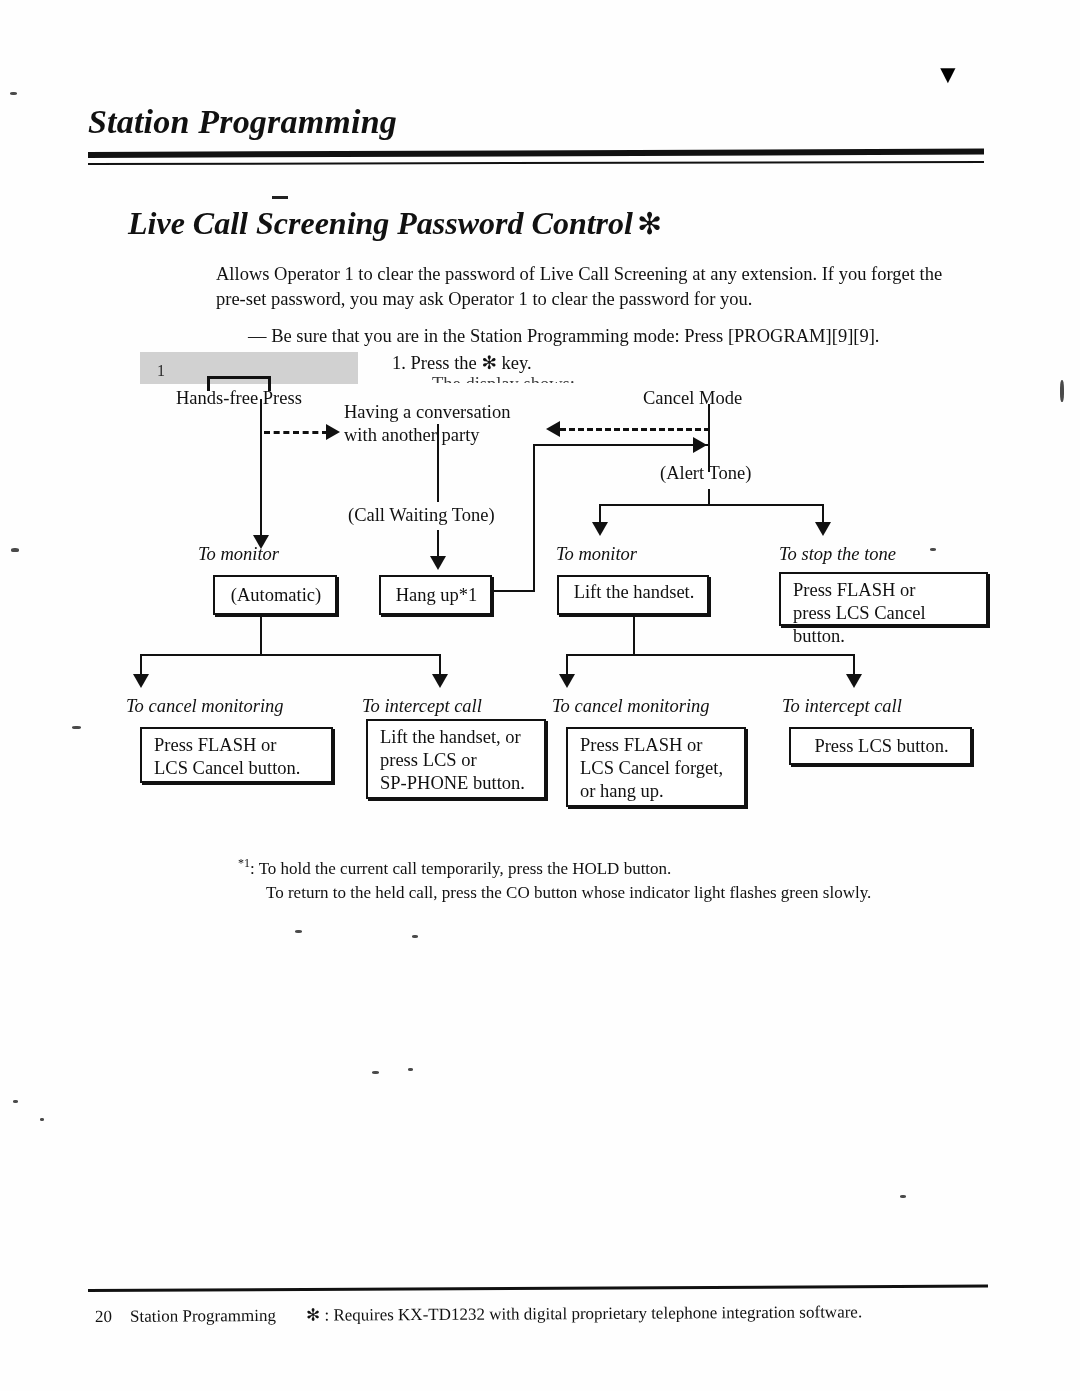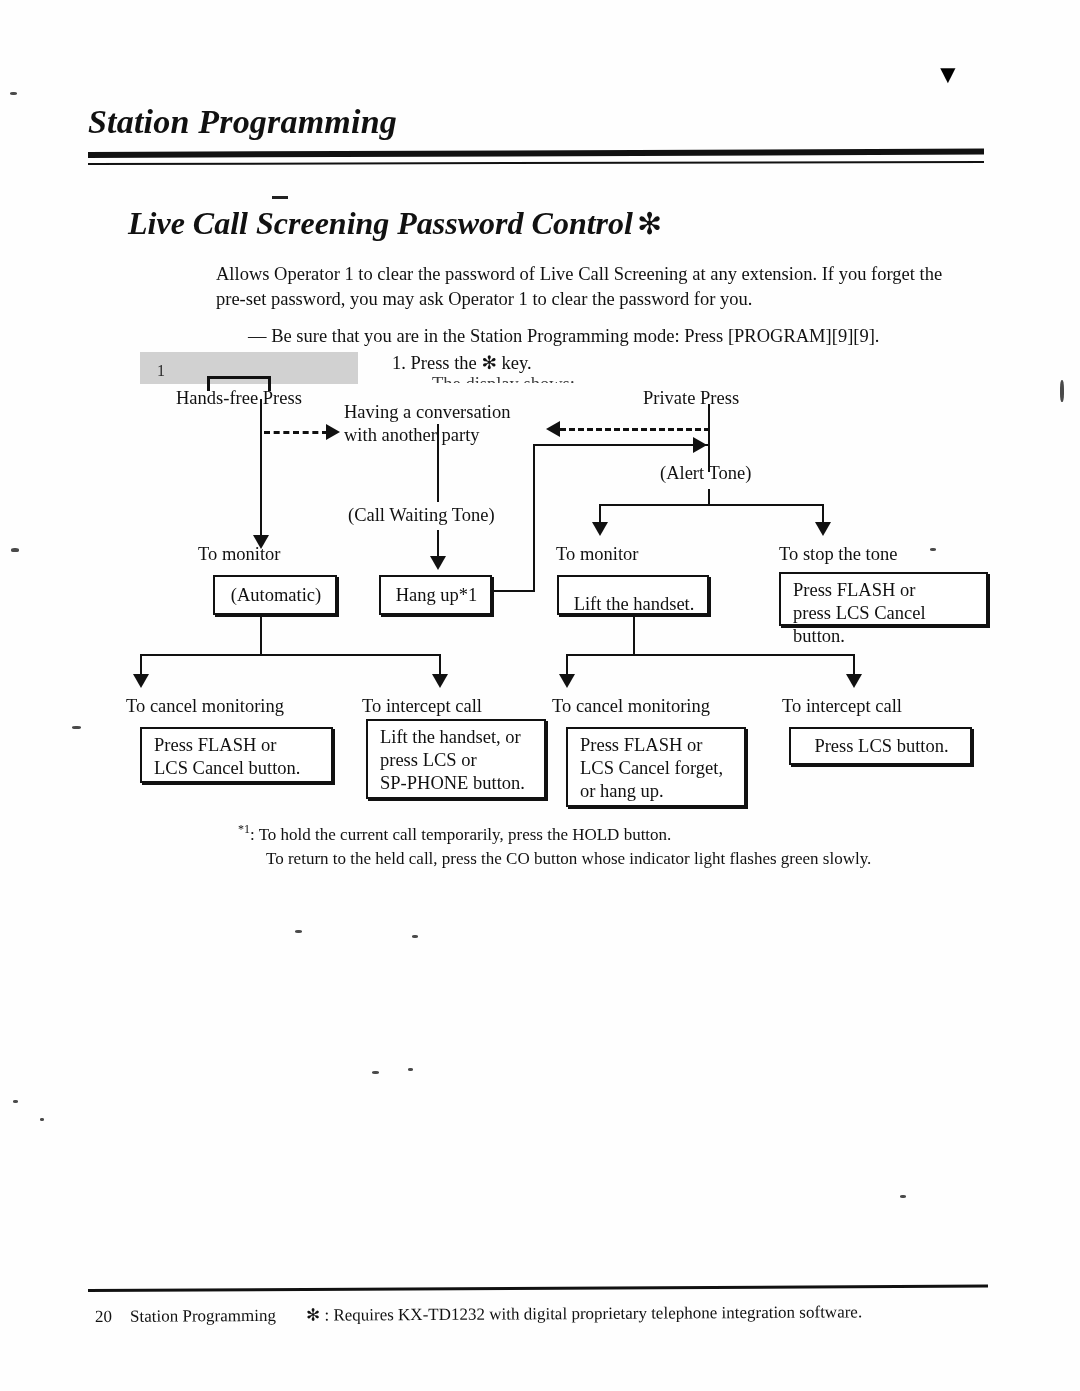--- a/index.html
+++ b/index.html
@@ -147,20 +147,21 @@
 
   .node-label {
     position: absolute;
     font-size: 18.5px;
     line-height: 23px;
     white-space: nowrap;
   }
   .node-label.two-line { white-space: normal; }
   .node-italic {
     position: absolute;
+    font-style: italic;
     font-size: 18.5px;
     white-space: nowrap;
   }
   .paren-label {
     position: absolute;
     font-size: 18.5px;
     white-space: nowrap;
   }
 
   .box {
@@ -207,21 +208,21 @@
     position: absolute;
     border-left: 3px solid #111;
     border-right: 3px solid #111;
     border-top: 3px solid #111;
   }
 
   
   .footnote {
     position: absolute;
     left: 238px;
-    top: 817px;
+    top: 851px;
     width: 760px;
     font-size: 17px;
     line-height: 24px;
   }
   .footnote .sup { font-size: 12px; vertical-align: super; }
   .fn-indent { display: block; padding-left: 28px; }
 
   
   .footer-rule {
     position: absolute;
@@ -280,21 +281,21 @@
   <div class="display-shows">The display shows:</div>
 
   <div class="gray-block"></div>
   <div class="gray-block-num">1</div>
 
   <div class="flow">
 
     <div class="bracket-top" style="left:207px; top:376px; width:58px; height:12px;"></div>
     <div class="node-label" style="left:176px; top:387px;">Hands-free Press</div>
 
-    <div class="node-label" style="left:643px; top:387px;">Private Press</div>
+    <div class="node-label" style="left:643px; top:387px;">Cancel Mode</div>
 
     <div class="node-label two-line" style="left:344px; top:401px; width:215px;">
       <span>Having a conversation</span><br>
       <span>with another party</span>
     </div>
 
     <div class="vline" style="left:260px; top:399px; height:140px;"></div>
     <div class="arrowhead" style="left:253px; top:535px;"></div>
 
     <div class="dashline" style="left:264px; top:431px; width:64px;"></div>
@@ -328,21 +329,21 @@
     <div class="node-italic" style="left:198px; top:544px;">To monitor</div>
     <div class="node-italic" style="left:556px; top:544px;">To monitor</div>
     <div class="node-italic" style="left:779px; top:544px;">To stop the tone</div>
 
     <div class="box" style="left:213px; top:575px; width:124px; height:40px; text-align:center; padding-top:7px;">
       <span>(Automatic)</span>
     </div>
     <div class="box" style="left:379px; top:575px; width:113px; height:40px; text-align:center; padding-top:7px;">
       <span>Hang up*1</span>
     </div>
-    <div class="box" style="left:557px; top:575px; width:152px; height:40px; text-align:center; padding-top:16px;">
+    <div class="box" style="left:557px; top:575px; width:152px; height:40px; text-align:center; padding-top:4px;">
       <span>Lift the handset.</span>
     </div>
     <div class="box" style="left:779px; top:572px; width:209px; height:54px;">
       <span>Press FLASH or</span><br>
       <span>press LCS Cancel button.</span>
     </div>
 
     <div class="vline" style="left:260px; top:615px; height:40px;"></div>
     <div class="hline" style="left:140px; top:654px; width:301px;"></div>
     <div class="vline" style="left:140px; top:654px; height:22px;"></div>

